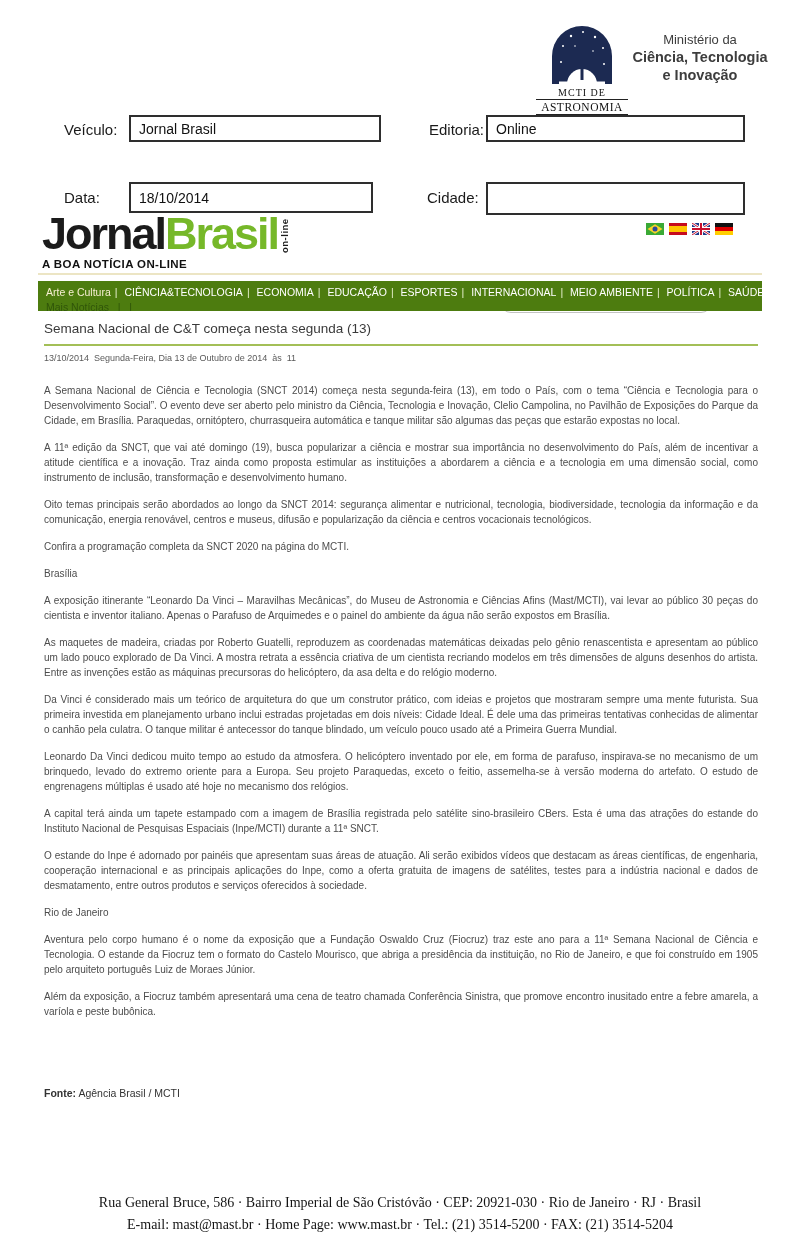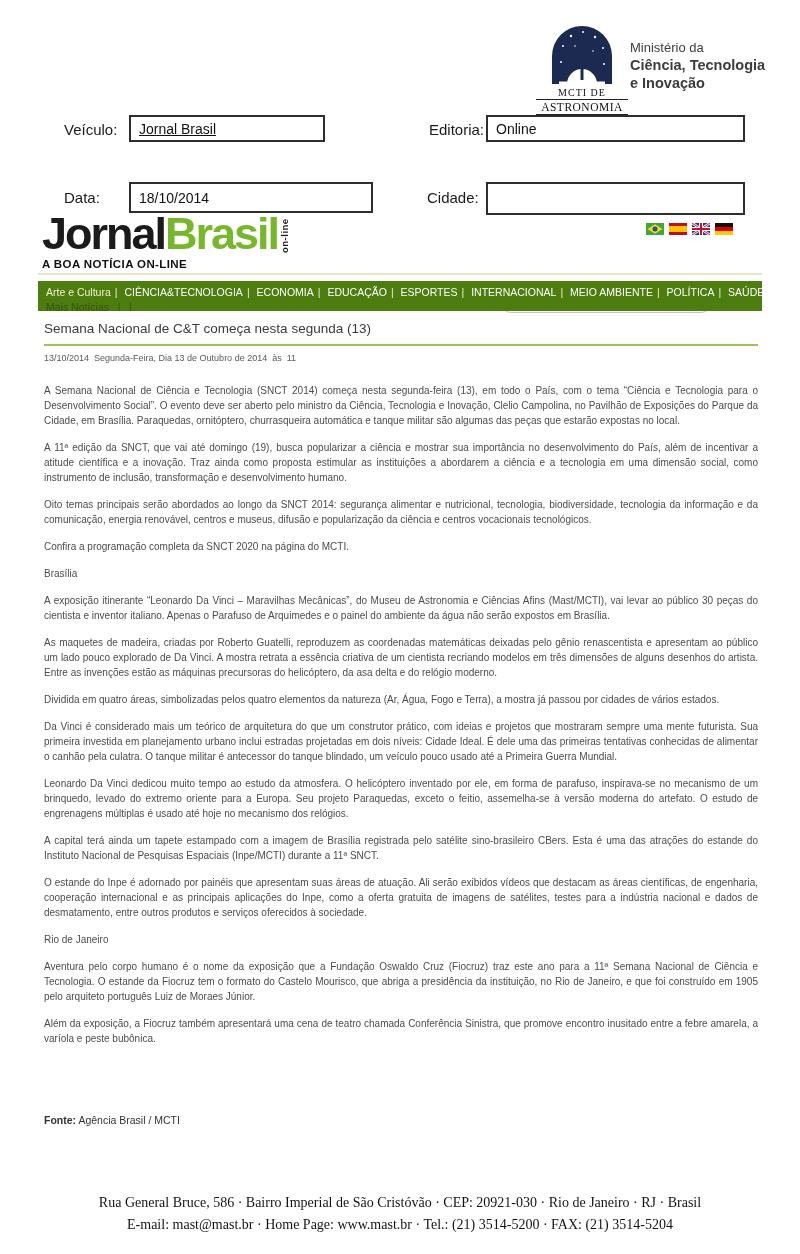--- a/index.html
+++ b/index.html
@@ -5,21 +5,21 @@
   * { margin:0; padding:0; box-sizing:border-box; }
   body { background:#ffffff; font-family:"Liberation Sans", sans-serif; }
   .page { position:relative; width:800px; height:1254px; background:#fff; overflow:hidden; }
 
   
   .mast-block { position:absolute; left:536px; top:24px; width:92px; text-align:center; }
   .mast-emblem { width:66px; height:60px; margin:0 auto 2px; display:block; }
   .mast-line1 { font-family:"Liberation Serif", serif; font-size:10px; letter-spacing:1px; color:#111; padding:1px 0; border-bottom:1px solid #222; }
   .mast-line2 { font-family:"Liberation Serif", serif; font-size:11.5px; letter-spacing:0.5px; color:#111; padding:1px 0; border-bottom:1px solid #222; }
   .mast-line3 { font-family:"Liberation Serif", serif; font-size:5.5px; letter-spacing:1px; color:#111; padding:1px 0 2px; border-bottom:3px solid #111; }
-  .ministry { position:absolute; left:630px; top:40px; width:140px; text-align:left; color:#3d3d3d; line-height:1.25; }
+  .ministry { position:absolute; left:630px; top:32px; width:140px; text-align:center; color:#3d3d3d; line-height:1.25; }
   .ministry .m1 { font-size:13px; }
   .ministry .m2 { font-size:14.5px; font-weight:bold; }
   .ministry .m3 { font-size:14.5px; font-weight:bold; }
 
   
   .form-label { position:absolute; font-size:15px; color:#1a1a1a; }
   .form-input { position:absolute; border:2px solid #2e2e2e; background:#fff; font-size:14px; color:#111; padding:0 8px; font-family:"Liberation Sans", sans-serif; }
 
   
   .jb-logo { position:absolute; left:42px; top:211px; }
@@ -85,21 +85,21 @@
     <div class="mast-line3">E CIÊNCIAS AFINS</div>
   </div>
 
   <div class="ministry">
     <div class="m1">Ministério da</div>
     <div class="m2">Ciência, Tecnologia</div>
     <div class="m3">e Inovação</div>
   </div>
 
   <div class="form-label" style="left:64px; top:121px;">Veículo:</div>
-  <input class="form-input" style="left: 129px; top: 115px; width: 196px; height: 27px; text-decoration: underline;" readonly="" value="Jornal Brasil">
+  <input class="form-input" style="left: 129px; top: 115px; width: 252px; height: 27px;" readonly="" value="Jornal Brasil">
   <div class="form-label" style="left:429px; top:121px;">Editoria:</div>
   <input class="form-input" style="left: 486px; top: 115px; width: 259px; height: 27px;" readonly="" value="Online">
 
   <div class="form-label" style="left:64px; top:189px;">Data:</div>
   <input class="form-input" style="left: 129px; top: 182px; width: 244px; height: 31px;" readonly="" value="18/10/2014">
   <div class="form-label" style="left:427px; top:189px;">Cidade:</div>
   <input class="form-input" style="left: 486px; top: 182px; width: 259px; height: 33px;" readonly="" value="">
 
   <div class="jb-logo">
     <div class="jb-big">
@@ -174,21 +174,20 @@
     <div class="art-rule"></div>
     <div class="art-date">13/10/2014  Segunda-Feira, Dia 13 de Outubro de 2014  às  11</div>
     <div class="art-body">
       <p>A Semana Nacional de Ciência e Tecnologia (SNCT 2014) começa nesta segunda-feira (13), em todo o País, com o tema “Ciência e Tecnologia para o Desenvolvimento Social”. O evento deve ser aberto pelo ministro da Ciência, Tecnologia e Inovação, Clelio Campolina, no Pavilhão de Exposições do Parque da Cidade, em Brasília. Paraquedas, ornitóptero, churrasqueira automática e tanque militar são algumas das peças que estarão expostas no local.</p>
       <p>A 11ª edição da SNCT, que vai até domingo (19), busca popularizar a ciência e mostrar sua importância no desenvolvimento do País, além de incentivar a atitude científica e a inovação. Traz ainda como proposta estimular as instituições a abordarem a ciência e a tecnologia em uma dimensão social, como instrumento de inclusão, transformação e desenvolvimento humano.</p>
       <p>Oito temas principais serão abordados ao longo da SNCT 2014: segurança alimentar e nutricional, tecnologia, biodiversidade, tecnologia da informação e da comunicação, energia renovável, centros e museus, difusão e popularização da ciência e centros vocacionais tecnológicos.</p>
       <p>Confira a programação completa da SNCT 2020 na página do MCTI.</p>
       <p>Brasília</p>
       <p>A exposição itinerante “Leonardo Da Vinci – Maravilhas Mecânicas”, do Museu de Astronomia e Ciências Afins (Mast/MCTI), vai levar ao público 30 peças do cientista e inventor italiano. Apenas o Parafuso de Arquimedes e o painel do ambiente da água não serão expostos em Brasília.</p>
       <p>As maquetes de madeira, criadas por Roberto Guatelli, reproduzem as coordenadas matemáticas deixadas pelo gênio renascentista e apresentam ao público um lado pouco explorado de Da Vinci. A mostra retrata a essência criativa de um cientista recriando modelos em três dimensões de alguns desenhos do artista. Entre as invenções estão as máquinas precursoras do helicóptero, da asa delta e do relógio moderno.</p>
-      <p>Dividida em quatro áreas, simbolizadas pelos quatro elementos da natureza (Ar, Água, Fogo e Terra), a mostra já passou por cidades de vários estados.</p>
       <p>Da Vinci é considerado mais um teórico de arquitetura do que um construtor prático, com ideias e projetos que mostraram sempre uma mente futurista. Sua primeira investida em planejamento urbano inclui estradas projetadas em dois níveis: Cidade Ideal. É dele uma das primeiras tentativas conhecidas de alimentar o canhão pela culatra. O tanque militar é antecessor do tanque blindado, um veículo pouco usado até a Primeira Guerra Mundial.</p>
       <p>Leonardo Da Vinci dedicou muito tempo ao estudo da atmosfera. O helicóptero inventado por ele, em forma de parafuso, inspirava-se no mecanismo de um brinquedo, levado do extremo oriente para a Europa. Seu projeto Paraquedas, exceto o feitio, assemelha-se à versão moderna do artefato. O estudo de engrenagens múltiplas é usado até hoje no mecanismo dos relógios.</p>
       <p>A capital terá ainda um tapete estampado com a imagem de Brasília registrada pelo satélite sino-brasileiro CBers. Esta é uma das atrações do estande do Instituto Nacional de Pesquisas Espaciais (Inpe/MCTI) durante a 11ª SNCT.</p>
       <p>O estande do Inpe é adornado por painéis que apresentam suas áreas de atuação. Ali serão exibidos vídeos que destacam as áreas científicas, de engenharia, cooperação internacional e as principais aplicações do Inpe, como a oferta gratuita de imagens de satélites, testes para a indústria nacional e dados de desmatamento, entre outros produtos e serviços oferecidos à sociedade.</p>
       <p>Rio de Janeiro</p>
       <p>Aventura pelo corpo humano é o nome da exposição que a Fundação Oswaldo Cruz (Fiocruz) traz este ano para a 11ª Semana Nacional de Ciência e Tecnologia. O estande da Fiocruz tem o formato do Castelo Mourisco, que abriga a presidência da instituição, no Rio de Janeiro, e que foi construído em 1905 pelo arquiteto português Luiz de Moraes Júnior.</p>
       <p>Além da exposição, a Fiocruz também apresentará uma cena de teatro chamada Conferência Sinistra, que promove encontro inusitado entre a febre amarela, a varíola e peste bubônica.</p>
     </div>
     <div class="art-source">
       <span class="lbl">Fonte:</span>

